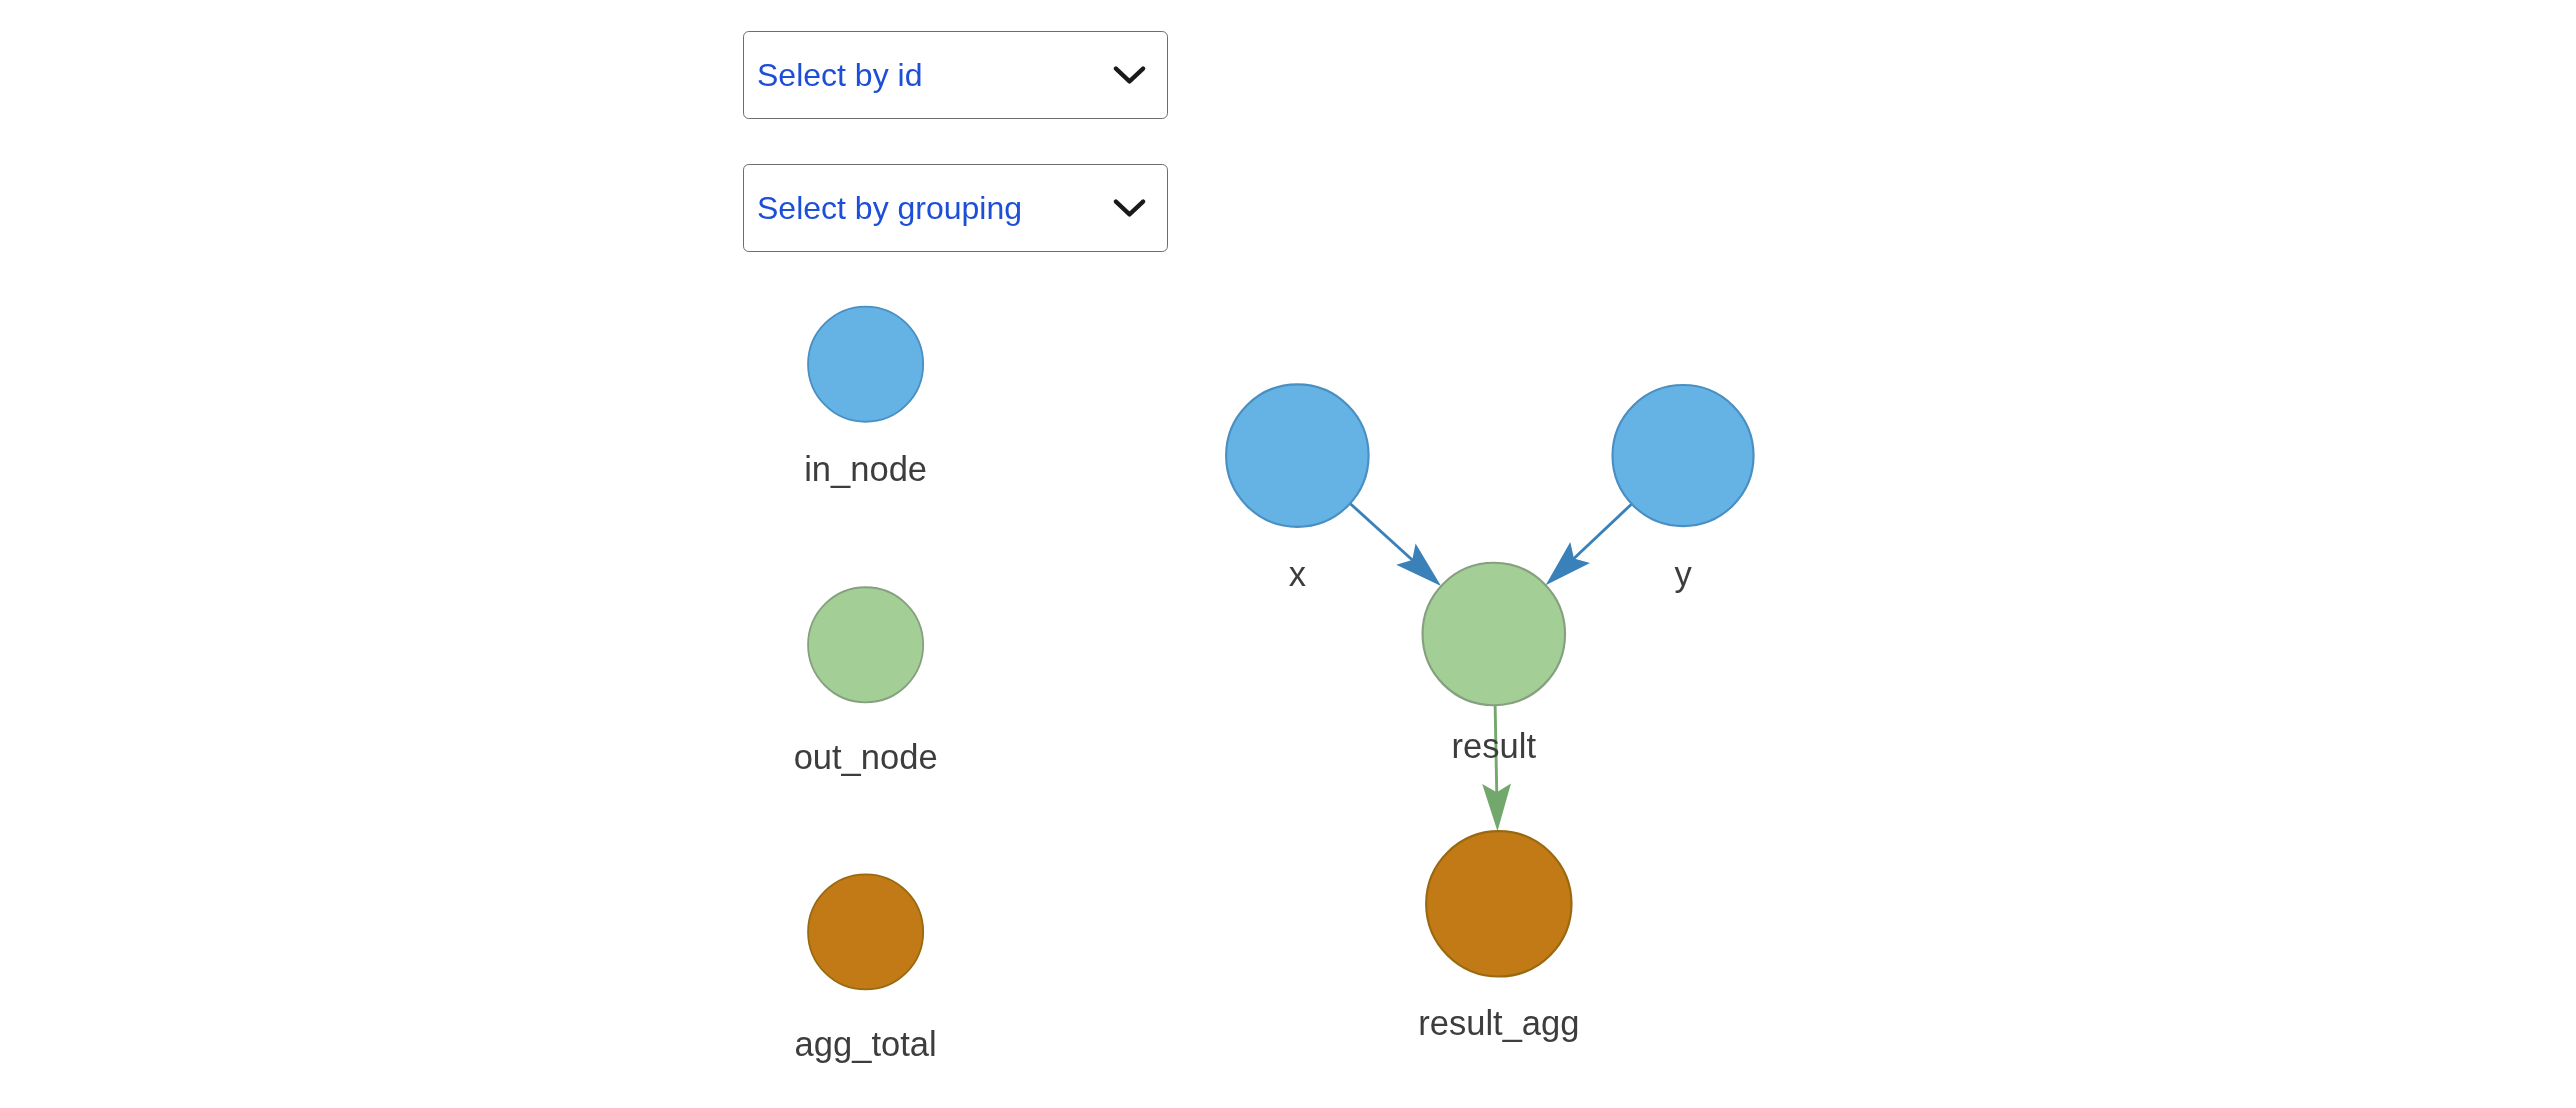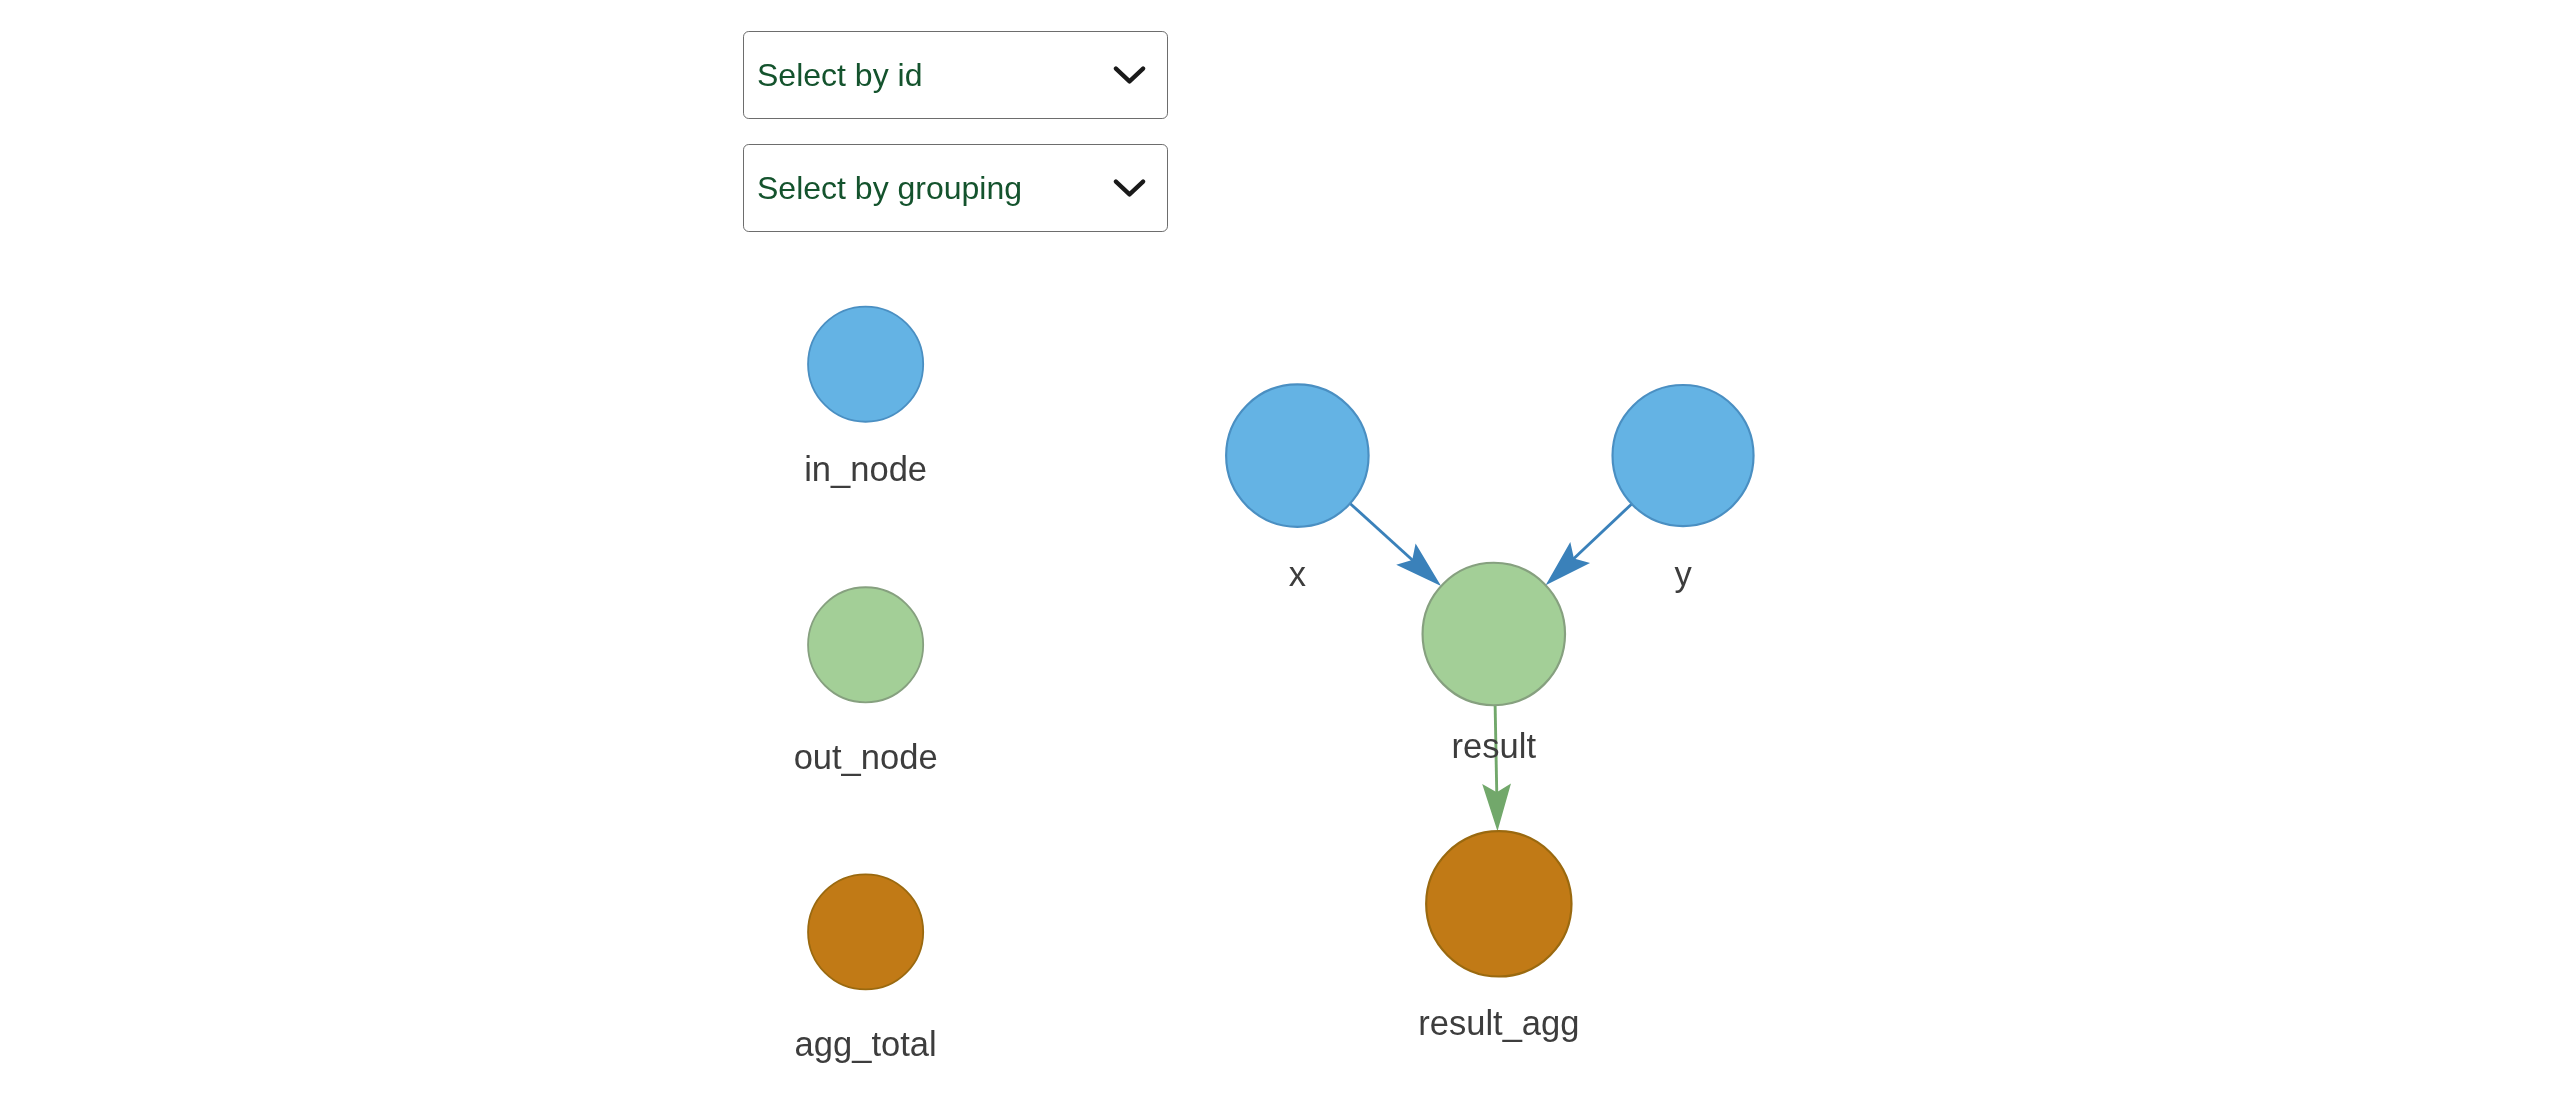--- a/index.html
+++ b/index.html
@@ -8,32 +8,32 @@
     position:relative;
     width:2576px; height:1109px;
     background:#ffffff;
     overflow:hidden;
   }
   .select-wrap {
     position:absolute;
     width:425px; height:88px;
   }
   .select-wrap.first  { left:743px; top:31px; }
-  .select-wrap.second { left:743px; top:144px;text-decoration:underline; }
+  .select-wrap.second { left:743px; top:164px;text-decoration:underline; }
   .select-wrap select {
     -webkit-appearance:none; appearance:none;
     width:100%; height:100%;
     box-sizing:border-box;
     background:#ffffff;
     border:1.4px solid #6d6d6d;
     border-radius:5.8px;
     padding:0 72px 0 13px;
     font-family:"Liberation Sans", sans-serif;
     font-size:32px;
-    color:#14532d;
+    color:#1d4ed8;
     outline:none;
   }
   .chevron {
     position:absolute;
     right:21.6px; top:50%;
     width:33px; height:20px;
     transform:translateY(-50%);
     pointer-events:none;
   }
   .chevron svg { display:block; width:100%; height:100%; }

